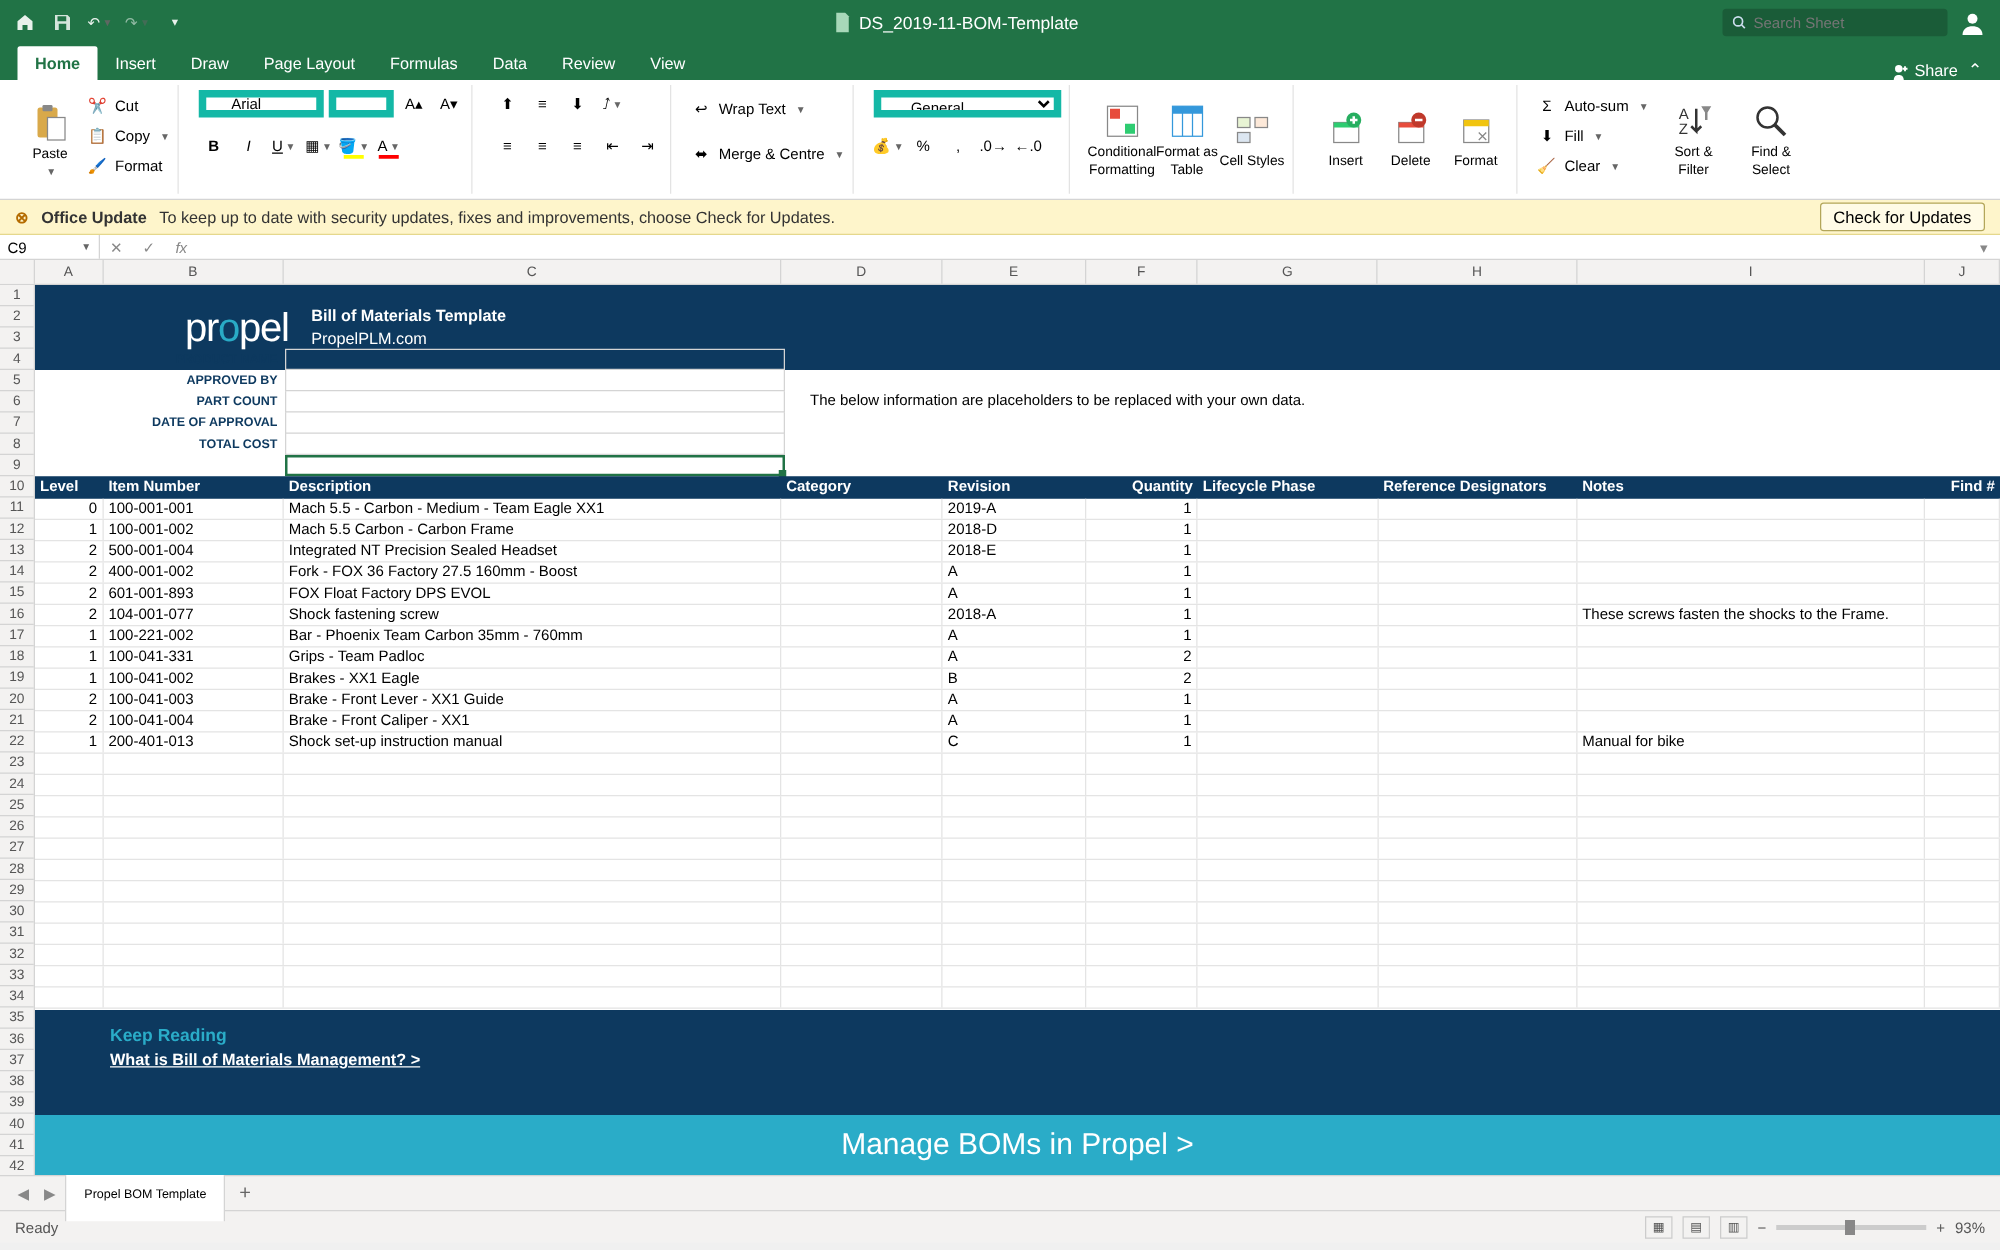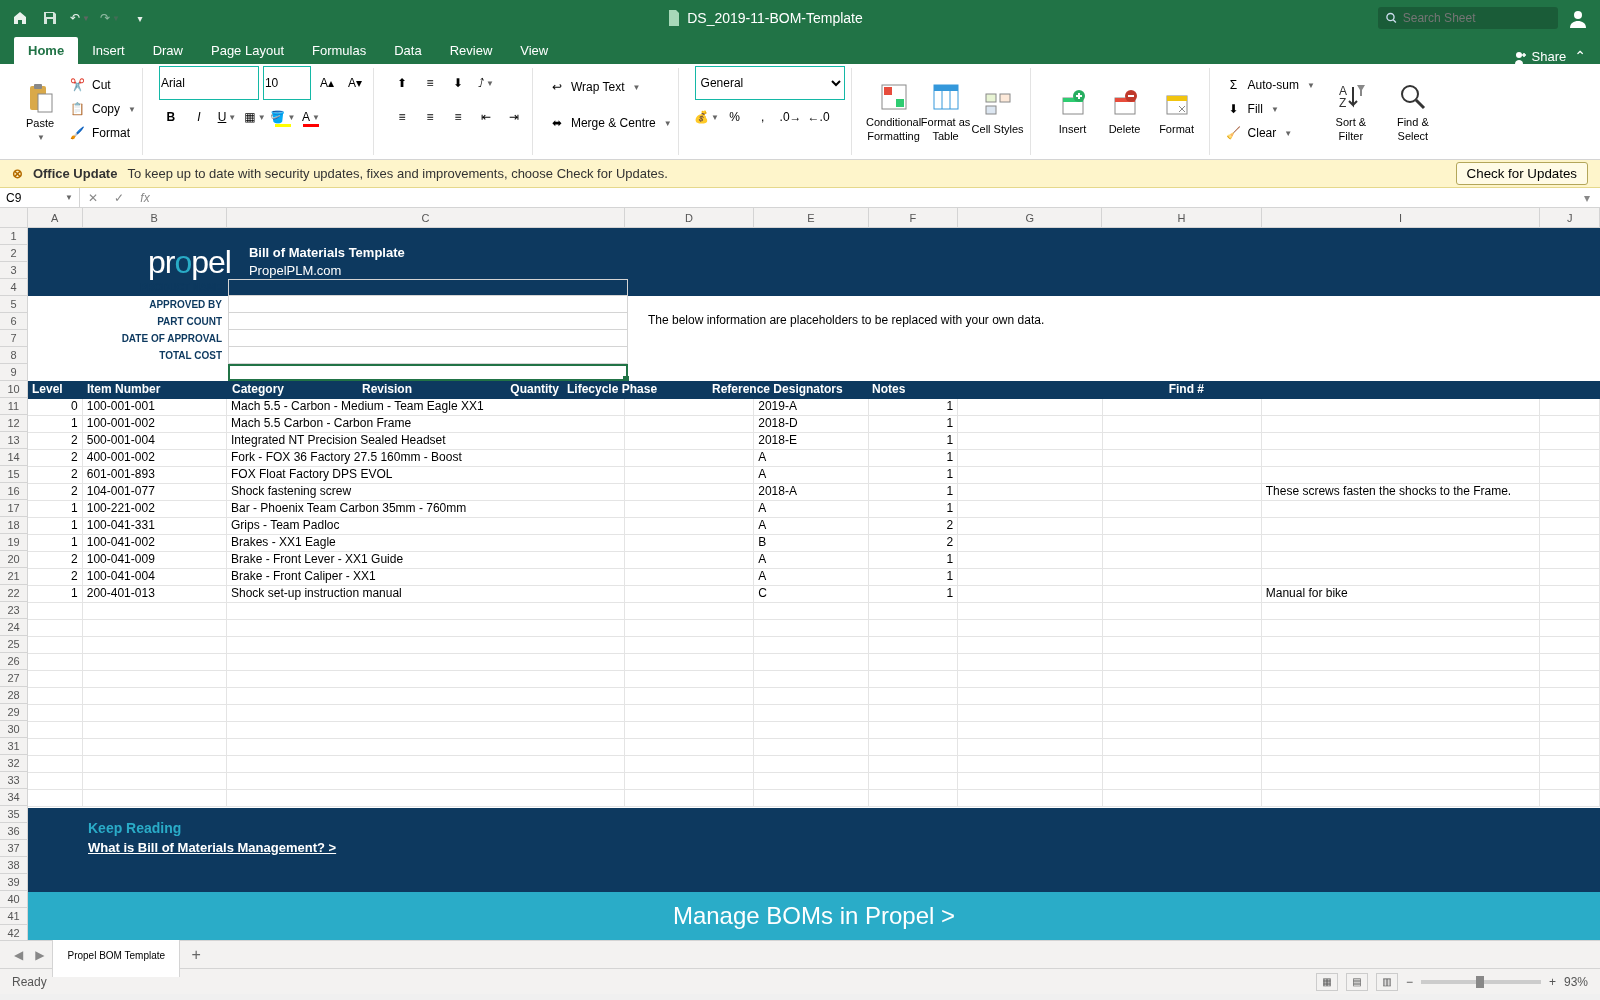--- a/index.html
+++ b/index.html
@@ -25,21 +25,21 @@
 
 .ribbon { height: 96px; background: #fff; border-bottom: 1px solid #d4d4d4; display: flex; padding: 4px 8px; gap: 10px; }
 .ribbon-group { display: flex; flex-direction: column; padding: 2px 6px; border-right: 1px solid #e3e3e3; }
 .ribbon-group:last-child { border-right: none; }
 .ribbon-row { display: flex; gap: 4px; align-items: center; height: 26px; }
 .ribbon .big-btn { display: flex; flex-direction: column; align-items: center; justify-content: center; width: 52px; height: 84px; cursor: pointer; font-size: 11px; text-align:center; line-height:1.2; gap:3px;}
 .ribbon .big-btn .icon { width: 32px; height: 32px; }
 .ribbon .small-btn { width: 24px; height: 24px; display: flex; align-items: center; justify-content: center; cursor: pointer; border: 1px solid transparent; }
 .ribbon .mini-row { display: flex; align-items: center; gap: 6px; font-size: 12px; height: 22px; cursor:pointer;}
 .ribbon .mini-row .ico { width:16px;height:16px;display:flex;align-items:center;justify-content:center;}
-.ribbon select, .ribbon .combo { border: 1px solid #14b8a6; background: #fff; font-size: 12px; height: 34px; padding: 0 1px; }
+.ribbon select, .ribbon .combo { border: 6px solid #14b8a6; background: #fff; font-size: 12px; height: 22px; padding: 0 20px; }
 .font-name { width: 100px; }
 .font-size { width: 48px; }
 .number-format { width: 150px; }
 .dd { font-size:8px; padding-left:2px; color:#666;}
 
 
 .alertbar { height: 28px; background: #FEF5CB; border-bottom: 1px solid #e5d88c; display: flex; align-items: center; padding: 0 12px; gap: 10px; font-size: 13px; color:#333;}
 .alertbar .close { color: #b46b00; font-weight: bold; cursor: pointer; }
 .alertbar .title { font-weight: bold; }
 .alertbar .btn { margin-left: auto; border: 1px solid #b3a65a; background: #fffbe6; padding: 3px 10px; border-radius: 3px; cursor: pointer; }
@@ -469,20 +469,21 @@
             <div class="meta-label">TOTAL COST</div>
             <div class="meta-val"></div>
           </div>
       </div>
       <div class="placeholder-text">The below information are placeholders to be replaced with your own data.</div>
       <div class="active-cell"></div>
 
       <div class="table-head">
         <div class="cA">Level</div>
         <div class="cB">Item Number</div>
+        <div class="cC">Description</div>
         <div class="cD">Category</div>
         <div class="cE">Revision</div>
         <div class="cF" style="text-align:right">Quantity</div>
         <div class="cG">Lifecycle Phase</div>
         <div class="cH">Reference Designators</div>
         <div class="cI">Notes</div>
         <div class="cJ" style="text-align:right">Find #</div>
       </div>
 
       <div class="data-rows" id="data-rows">
@@ -589,21 +590,21 @@
             <div class="cD"></div>
             <div class="cE">B</div>
             <div class="cF" style="text-align:right">2</div>
             <div class="cG"></div>
             <div class="cH"></div>
             <div class="cI"></div>
             <div class="cJ"></div>
           </div>
           <div class="data-row">
             <div class="cA" style="text-align:right">2</div>
-            <div class="cB">100-041-009</div>
+            <div class="cB">100-041-003</div>
             <div class="cC">Brake - Front Lever - XX1 Guide</div>
             <div class="cD"></div>
             <div class="cE">A</div>
             <div class="cF" style="text-align:right">1</div>
             <div class="cG"></div>
             <div class="cH"></div>
             <div class="cI"></div>
             <div class="cJ"></div>
           </div>
           <div class="data-row">

